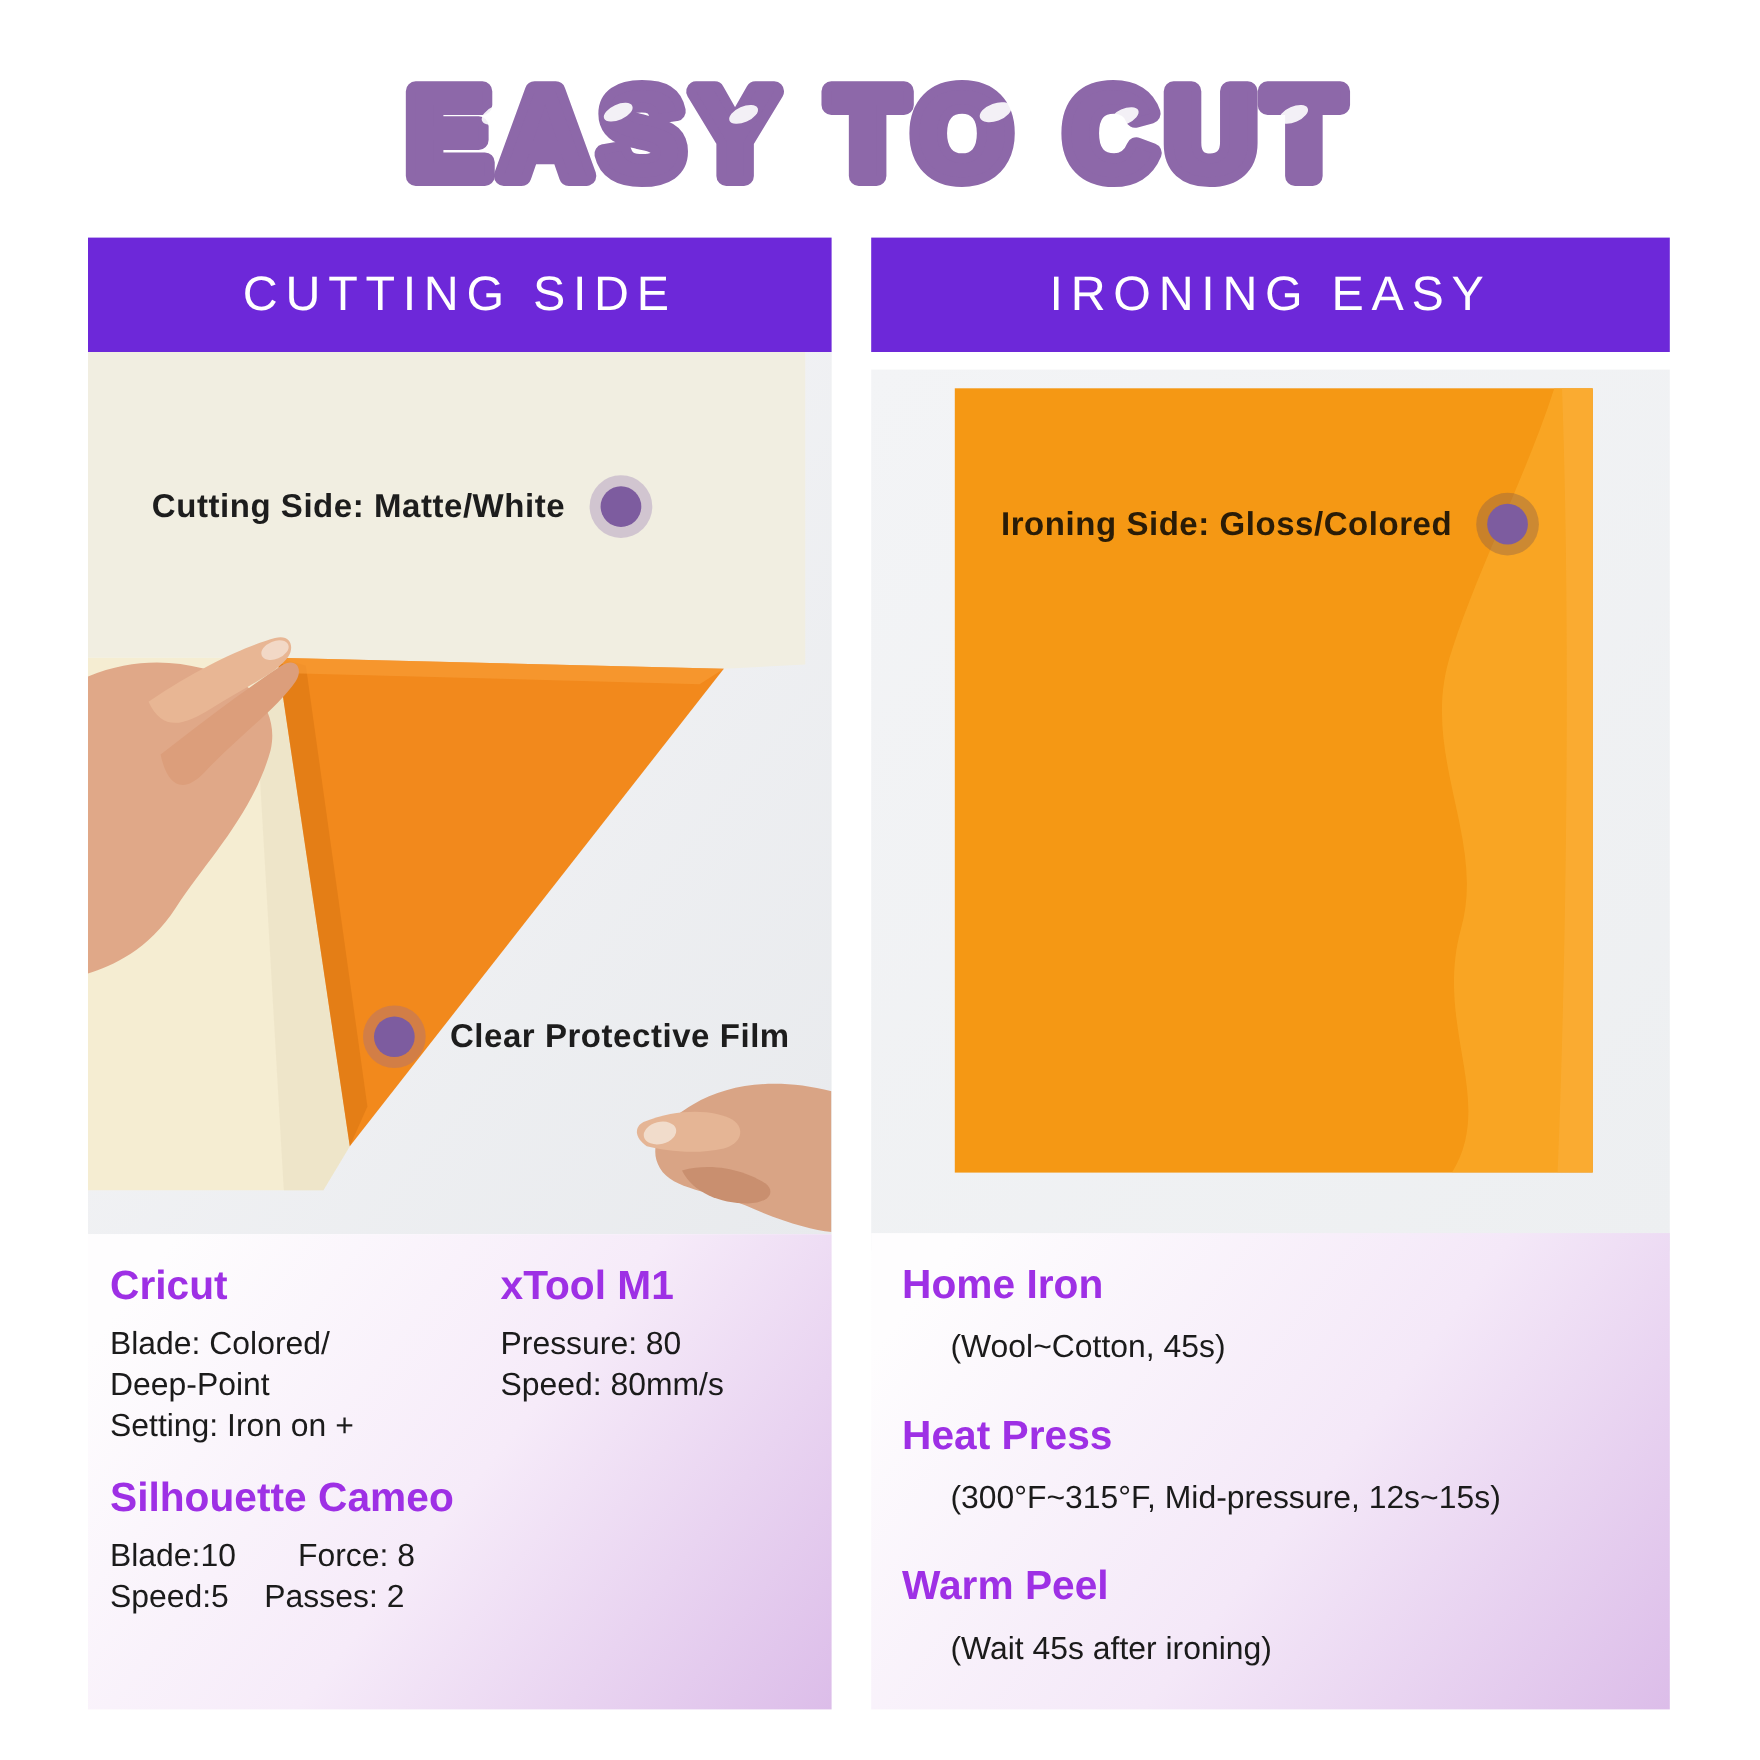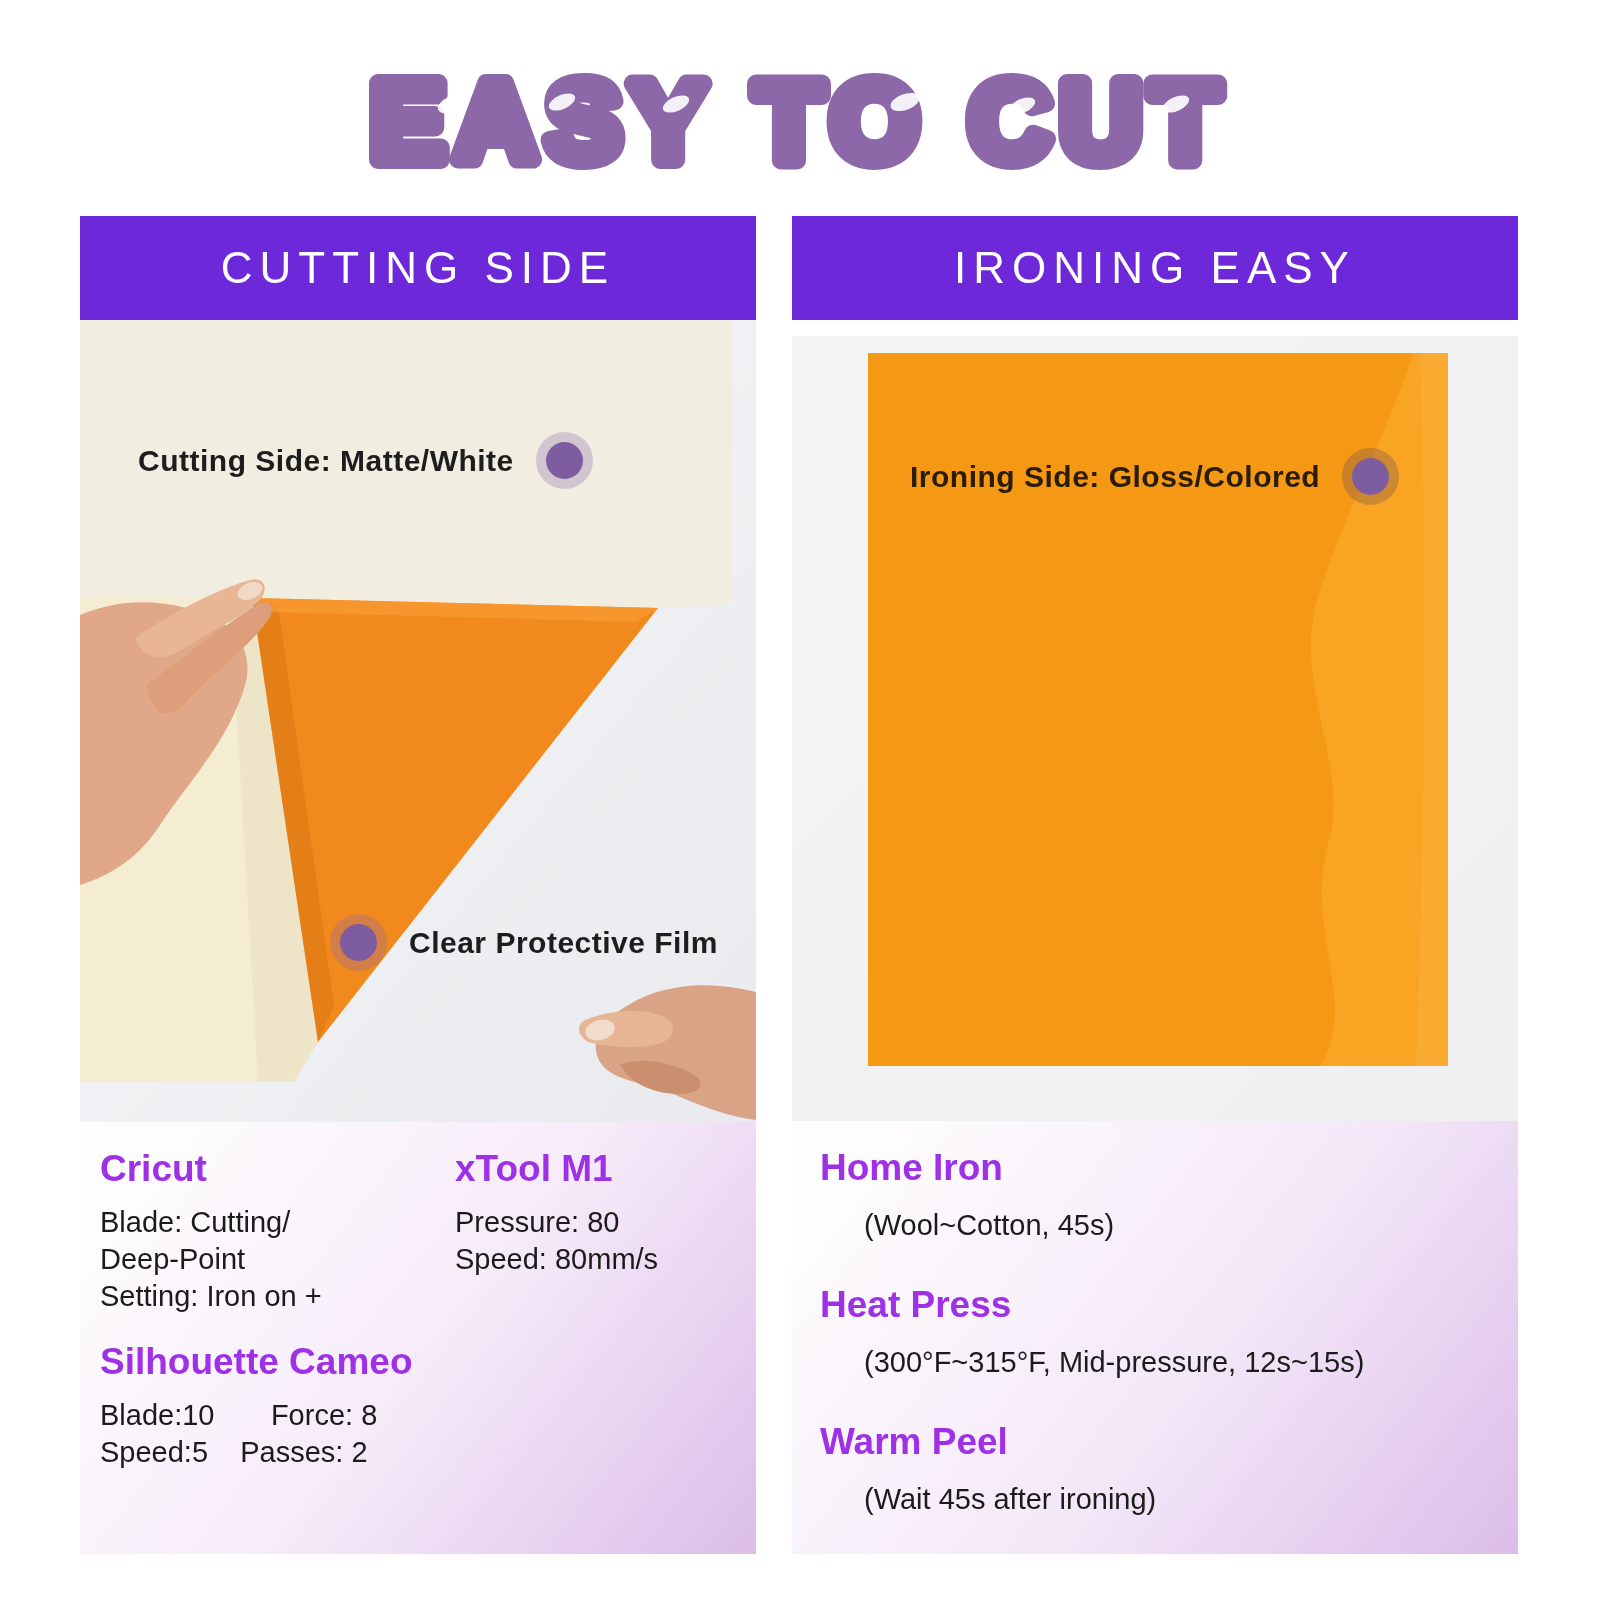--- a/index.html
+++ b/index.html
@@ -139,21 +139,21 @@
           <span class="dot"></span>
         </span>
     </div>
   </div>
 
   <div class="spec-panel spec-left">
     <div class="spec-row">
       <div class="spec-col1">
         <div class="spec-block">
           <div class="spec-heading">Cricut</div>
-          <div class="spec-line">Blade: Cutting/</div>
+          <div class="spec-line">Blade: Colored/</div>
           <div class="spec-line">Deep-Point</div>
           <div class="spec-line">Setting: Iron on +</div>
         </div>
       </div>
       <div>
         <div class="spec-block">
           <div class="spec-heading">xTool M1</div>
           <div class="spec-line">Pressure: 80</div>
           <div class="spec-line">Speed: 80mm/s</div>
         </div>

